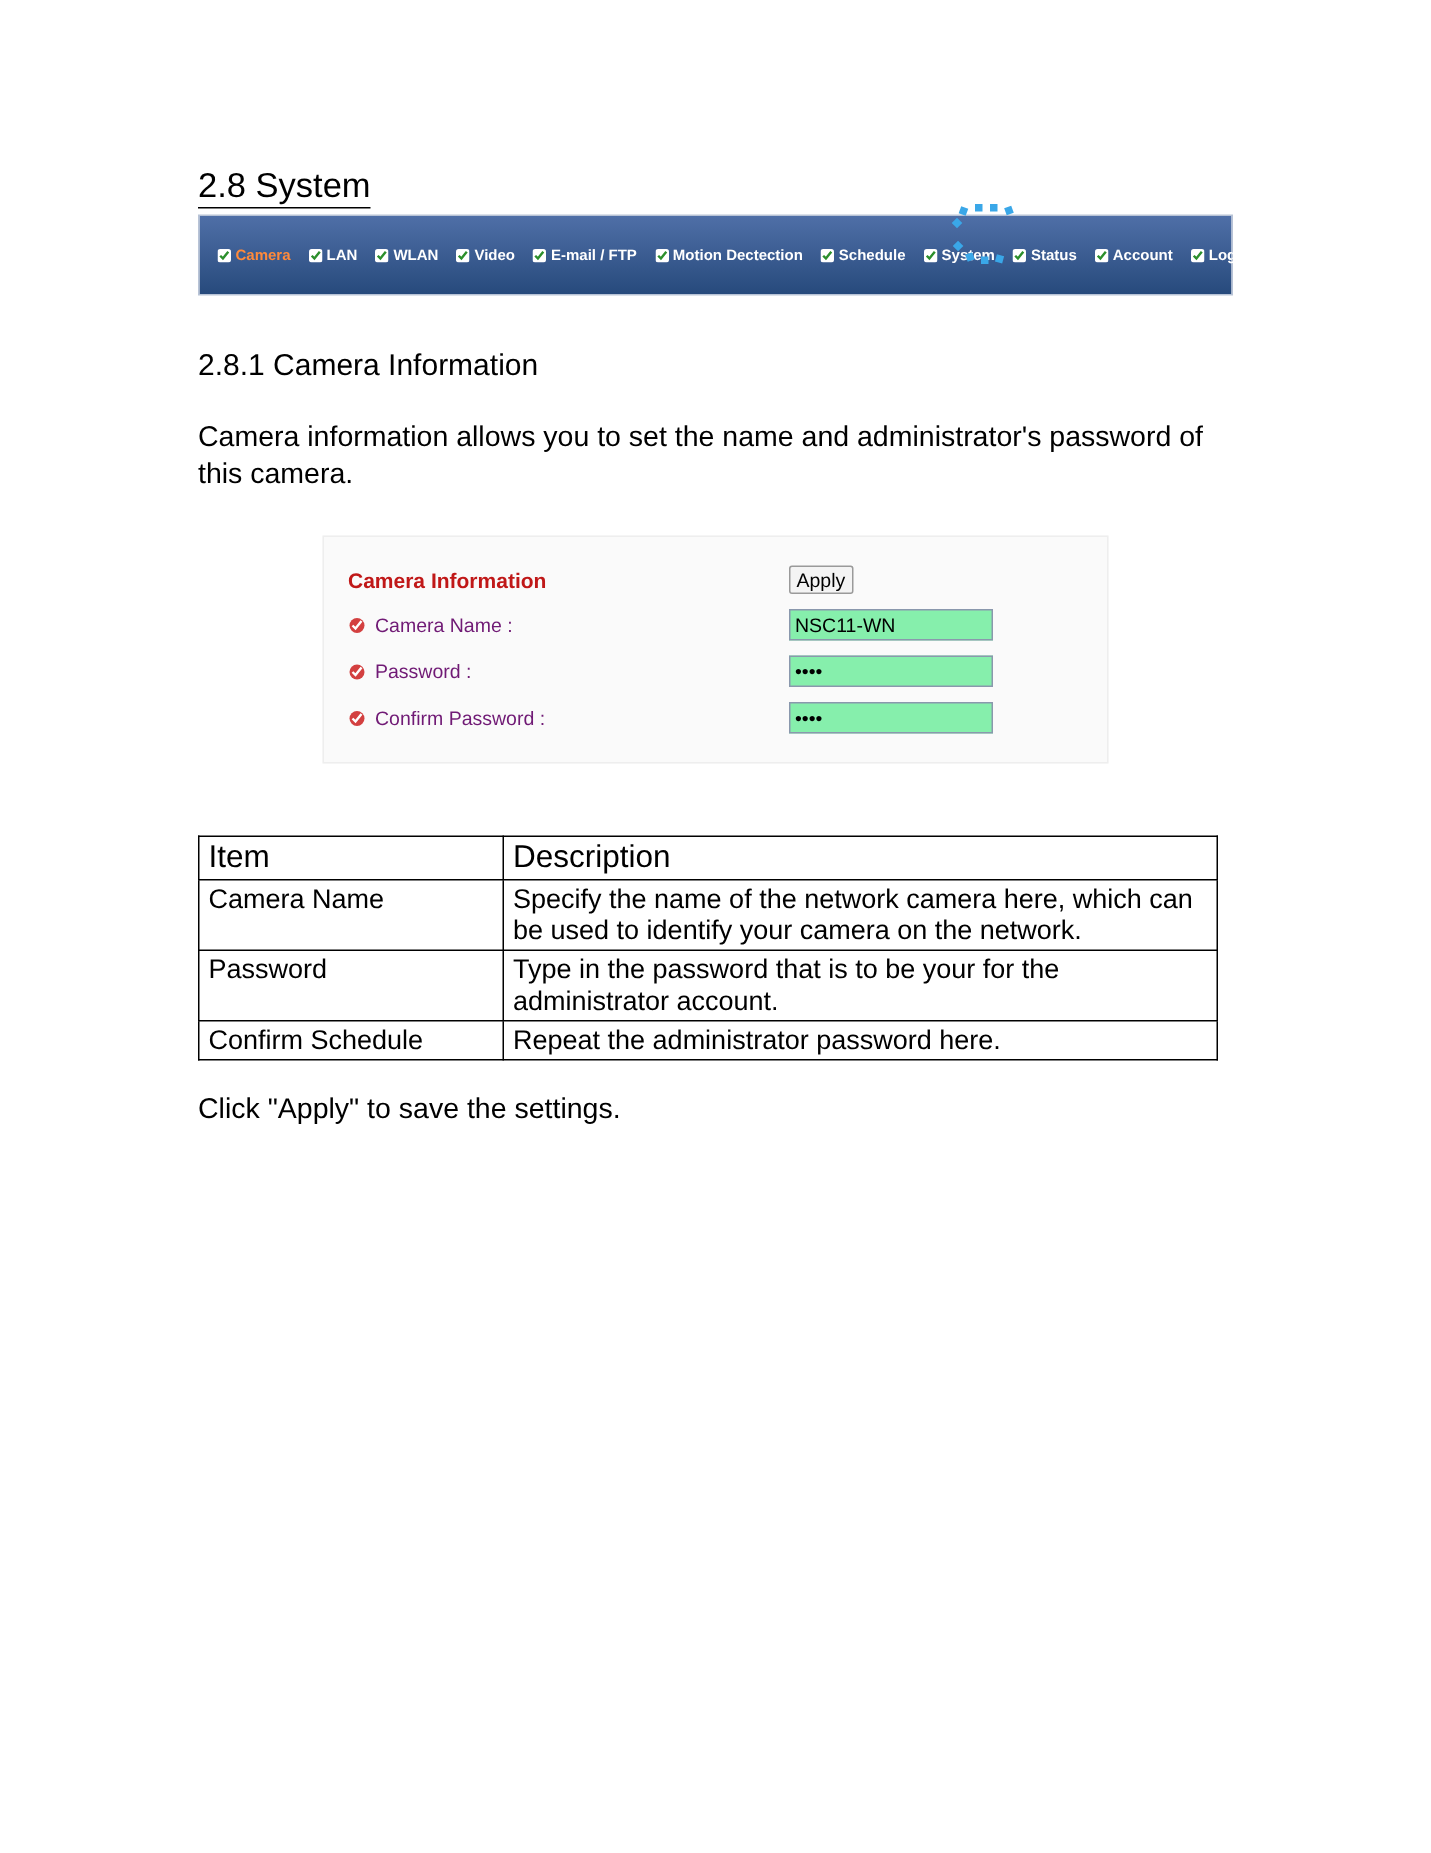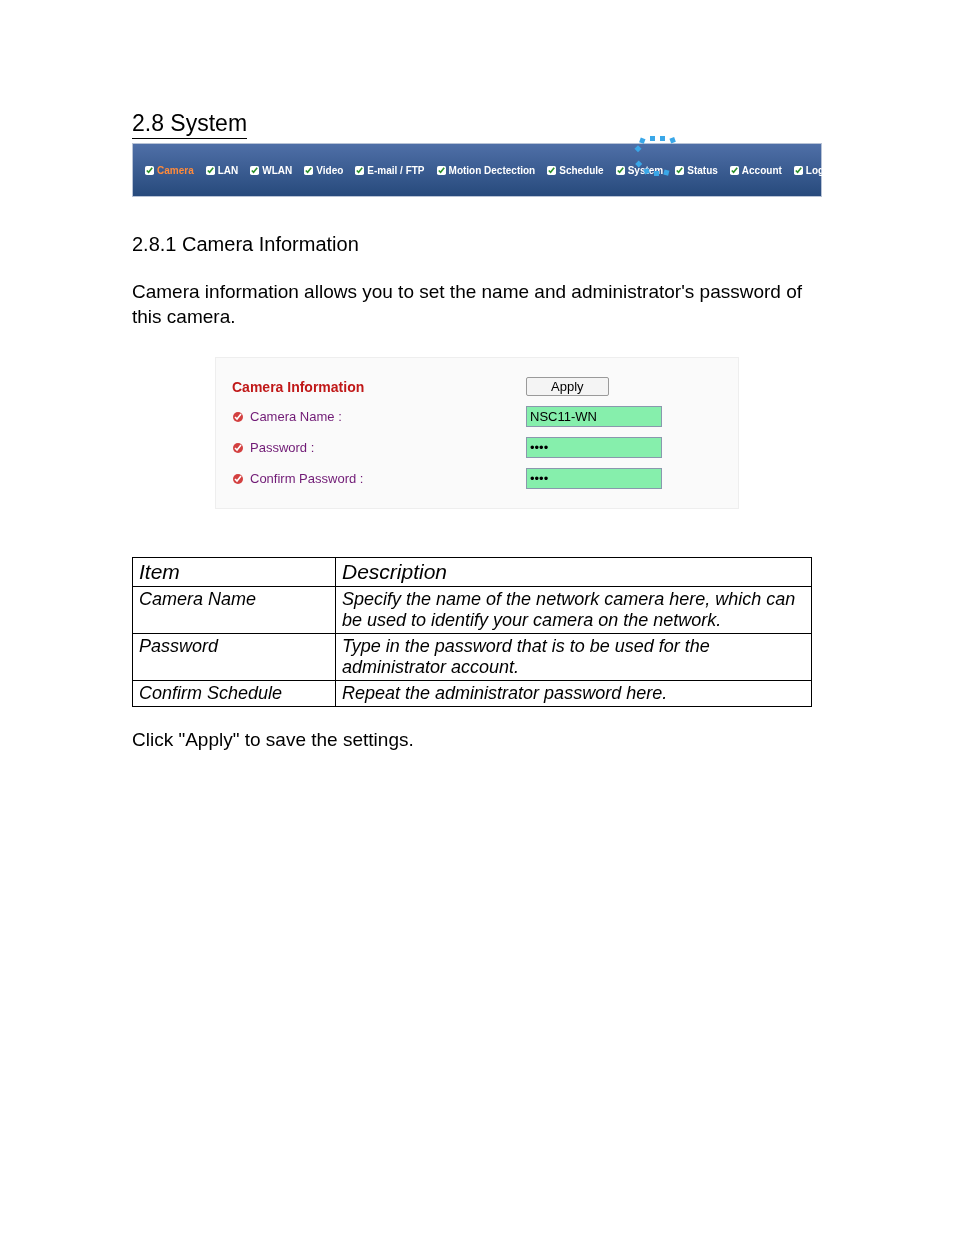--- a/index.html
+++ b/index.html
@@ -80,21 +80,21 @@
   .form-panel table { width: 100%; border-collapse: collapse; }
   .form-panel td { padding: 5px 0; vertical-align: middle; }
   .panel-header {
     color: #c01818;
     font-weight: bold;
     font-size: 14px;
   }
   .apply-btn {
     font-family: Verdana, Arial, sans-serif;
     font-size: 13px;
-    padding: 1px 24px;
+    padding: 1px 4px;
     background: #f4f4f4;
     border: 1px solid #9a9a9a;
     border-radius: 2px;
     cursor: pointer;
   }
   .field-label {
     font-size: 13px;
     color: #701a75;
     display: flex;
     align-items: center;
@@ -118,21 +118,20 @@
     border-collapse: collapse;
     font-size: 18px;
     margin-bottom: 22px;
   }
   .desc-table th, .desc-table td {
     border: 1px solid #000;
     padding: 2px 6px 2px 6px;
     text-align: left;
     vertical-align: top;
     font-weight: normal;
-    font-style: italic;
   }
   .desc-table thead th { font-size: 21px; }
   .col-item { width: 190px; }
   .footer-text { font-size: 19px; }
 </style>
 </head>
 <body>
 
 <div class="page">
 
@@ -326,21 +325,21 @@
         <th>Description</th>
       </tr>
     </thead>
     <tbody>
       <tr>
         <td>Camera Name</td>
         <td>Specify the name of the network camera here, which can be used to identify your camera on the network.</td>
       </tr>
       <tr>
         <td>Password</td>
-        <td>Type in the password that is to be used for the administrator account.</td>
+        <td>Type in the password that is to be your for the administrator account.</td>
       </tr>
       <tr>
         <td>Confirm Schedule</td>
         <td>Repeat the administrator password here.</td>
       </tr>
     </tbody>
   </table>
 
   <div class="footer-text">Click "Apply" to save the settings.</div>
 

